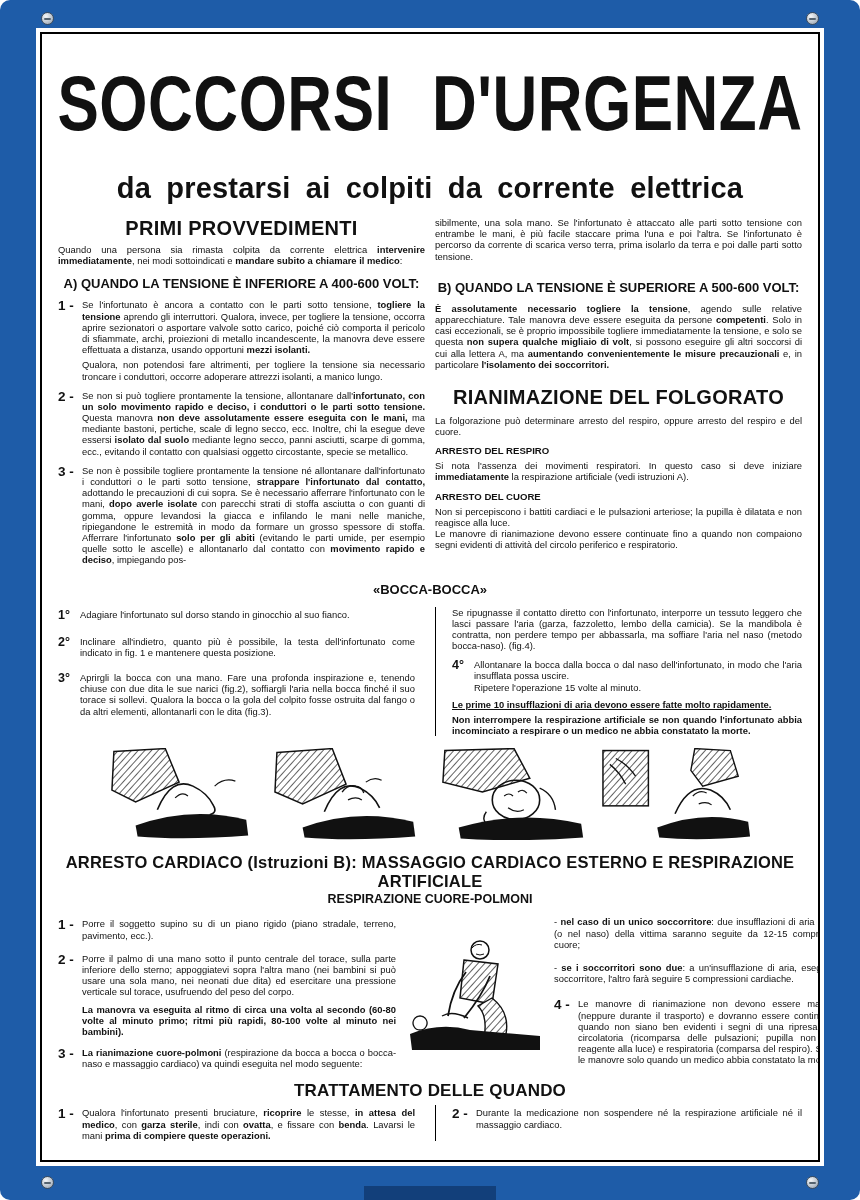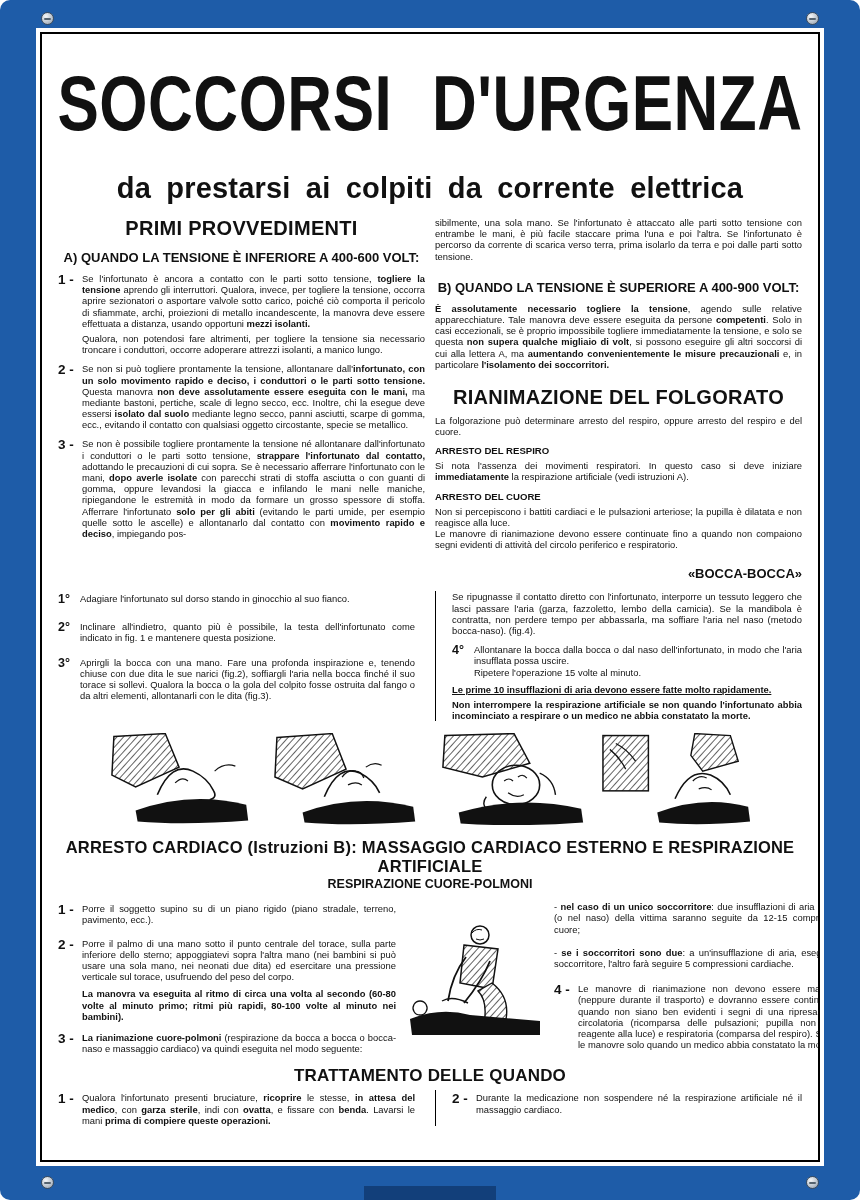--- a/index.html
+++ b/index.html
@@ -64,20 +64,21 @@
  <div class="inner">
 
   <div class="title-block">
     <h1 class="title-main">SOCCORSI  D'URGENZA</h1>
     <h2 class="title-sub">da prestarsi ai colpiti da corrente elettrica</h2>
   </div>
 
   <div class="cols sec">
     <div class="c1">
       <h3 class="h-big">PRIMI PROVVEDIMENTI</h3>
+      <p class="txt mt4">Quando una persona sia rimasta colpita da corrente elettrica <b>intervenire immediatamente</b>, nei modi sottoindicati e <b>mandare subito a chiamare il medico</b>:</p>
       <h4 class="h-ab">A) QUANDO LA TENSIONE È INFERIORE A 400-600 VOLT:</h4>
 
       <div class="item">
         <span class="mk">1 -</span>
         <div>
           <p class="txt">Se l'infortunato è ancora a contatto con le parti sotto tensione, <b>togliere la tensione</b> aprendo gli interruttori. Qualora, invece, per togliere la tensione, occorra aprire sezionatori o asportare valvole sotto carico, poiché ciò comporta il pericolo di sfiammate, archi, proiezioni di metallo incandescente, la manovra deve essere effettuata a distanza, usando opportuni <b>mezzi isolanti.</b></p>
           <p class="txt mt4">Qualora, non potendosi fare altrimenti, per togliere la tensione sia necessario troncare i conduttori, occorre adoperare attrezzi isolanti, a manico lungo.</p>
         </div>
       </div>
       <div class="item">
@@ -85,35 +86,35 @@
         <p class="txt">Se non si può togliere prontamente la tensione, allontanare dall'<b>infortunato, con un solo movimento rapido e deciso, i conduttori o le parti sotto tensione.</b> Questa manovra <b>non deve assolutamente essere eseguita con le mani,</b> ma mediante bastoni, pertiche, scale di legno secco, ecc. Inoltre, chi la esegue deve essersi <b>isolato dal suolo</b> mediante legno secco, panni asciutti, scarpe di gomma, ecc., evitando il contatto con qualsiasi oggetto circostante, specie se metallico.</p>
       </div>
       <div class="item">
         <span class="mk">3 -</span>
         <p class="txt">Se non è possibile togliere prontamente la tensione né allontanare dall'infortunato i conduttori o le parti sotto tensione, <b>strappare l'infortunato dal contatto,</b> adottando le precauzioni di cui sopra. Se è necessario afferrare l'infortunato con le mani, <b>dopo averle isolate</b> con parecchi strati di stoffa asciutta o con guanti di gomma, oppure levandosi la giacca e infilando le mani nelle maniche, ripiegandone le estremità in modo da formare un grosso spessore di stoffa. Afferrare l'infortunato <b>solo per gli abiti</b> (evitando le parti umide, per esempio quelle sotto le ascelle) e allontanarlo dal contatto con <b>movimento rapido e deciso</b>, impiegando pos-</p>
       </div>
     </div>
 
     <div class="c2">
       <p class="txt">sibilmente, una sola mano. Se l'infortunato è attaccato alle parti sotto tensione con entrambe le mani, è più facile staccare prima l'una e poi l'altra. Se l'infortunato è percorso da corrente di scarica verso terra, prima isolarlo da terra e poi dalle parti sotto tensione.</p>
-      <h4 class="h-ab" style="margin-top:18px;">B) QUANDO LA TENSIONE È SUPERIORE A 400-900 VOLT:</h4>
+      <h4 class="h-ab" style="margin-top:18px;">B) QUANDO LA TENSIONE È SUPERIORE A 500-600 VOLT:</h4>
       <p class="txt mt8"><b>È assolutamente necessario togliere la tensione</b>, agendo sulle relative apparecchiature. Tale manovra deve essere eseguita da persone <b>competenti</b>. Solo in casi eccezionali, se è proprio impossibile togliere immediatamente la tensione, e solo se questa <b>non supera qualche migliaio di volt</b>, si possono eseguire gli altri soccorsi di cui alla lettera A, ma <b>aumentando convenientemente le misure precauzionali</b> e, in particolare <b>l'isolamento dei soccorritori.</b></p>
 
       <h3 class="h-big" style="margin-top:16px;">RIANIMAZIONE DEL FOLGORATO</h3>
       <p class="txt mt6">La folgorazione può determinare arresto del respiro, oppure arresto del respiro e del cuore.</p>
       <h4 class="h-small">ARRESTO DEL RESPIRO</h4>
       <p class="txt mt4">Si nota l'assenza dei movimenti respiratori. In questo caso si deve iniziare <b>immediatamente</b> la respirazione artificiale (vedi istruzioni A).</p>
       <h4 class="h-small">ARRESTO DEL CUORE</h4>
       <p class="txt mt4">Non si percepiscono i battiti cardiaci e le pulsazioni arteriose; la pupilla è dilatata e non reagisce alla luce.</p>
       <p class="txt">Le manovre di rianimazione devono essere continuate fino a quando non compaiono segni evidenti di attività del circolo periferico e respiratorio.</p>
     </div>
   </div>
 
   <div class="sec" style="margin-top:14px;">
-    <h4 class="h-ab" style="margin-top:16px;text-align:right;">«BOCCA-BOCCA»</h4>
+    <h4 class="h-ab" style="margin-top:16px;">«BOCCA-BOCCA»</h4>
 
     <div class="cols divided" style="margin-top:10px;">
       <div class="c1">
         <div class="item step" style="margin-top:2px;">
           <span class="mk">1°</span>
           <p class="txt">Adagiare l'infortunato sul dorso stando in ginocchio al suo fianco.</p>
         </div>
         <div class="item step" style="margin-top:14px;">
           <span class="mk">2°</span>
           <p class="txt">Inclinare all'indietro, quanto più è possibile, la testa dell'infortunato come indicato in fig. 1 e mantenere questa posizione.</p>

